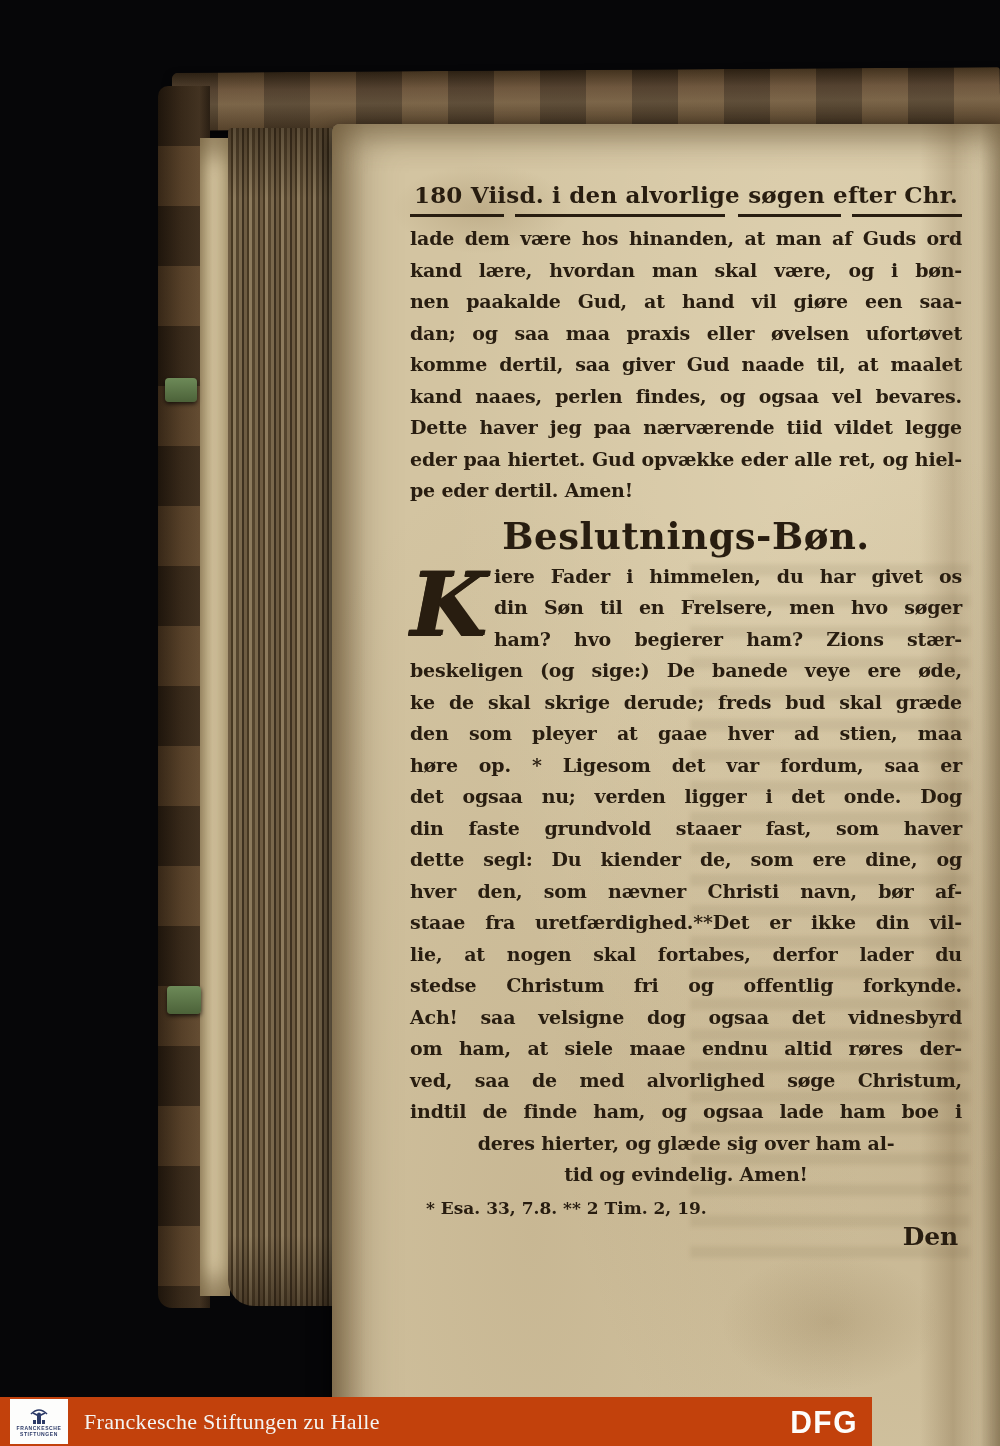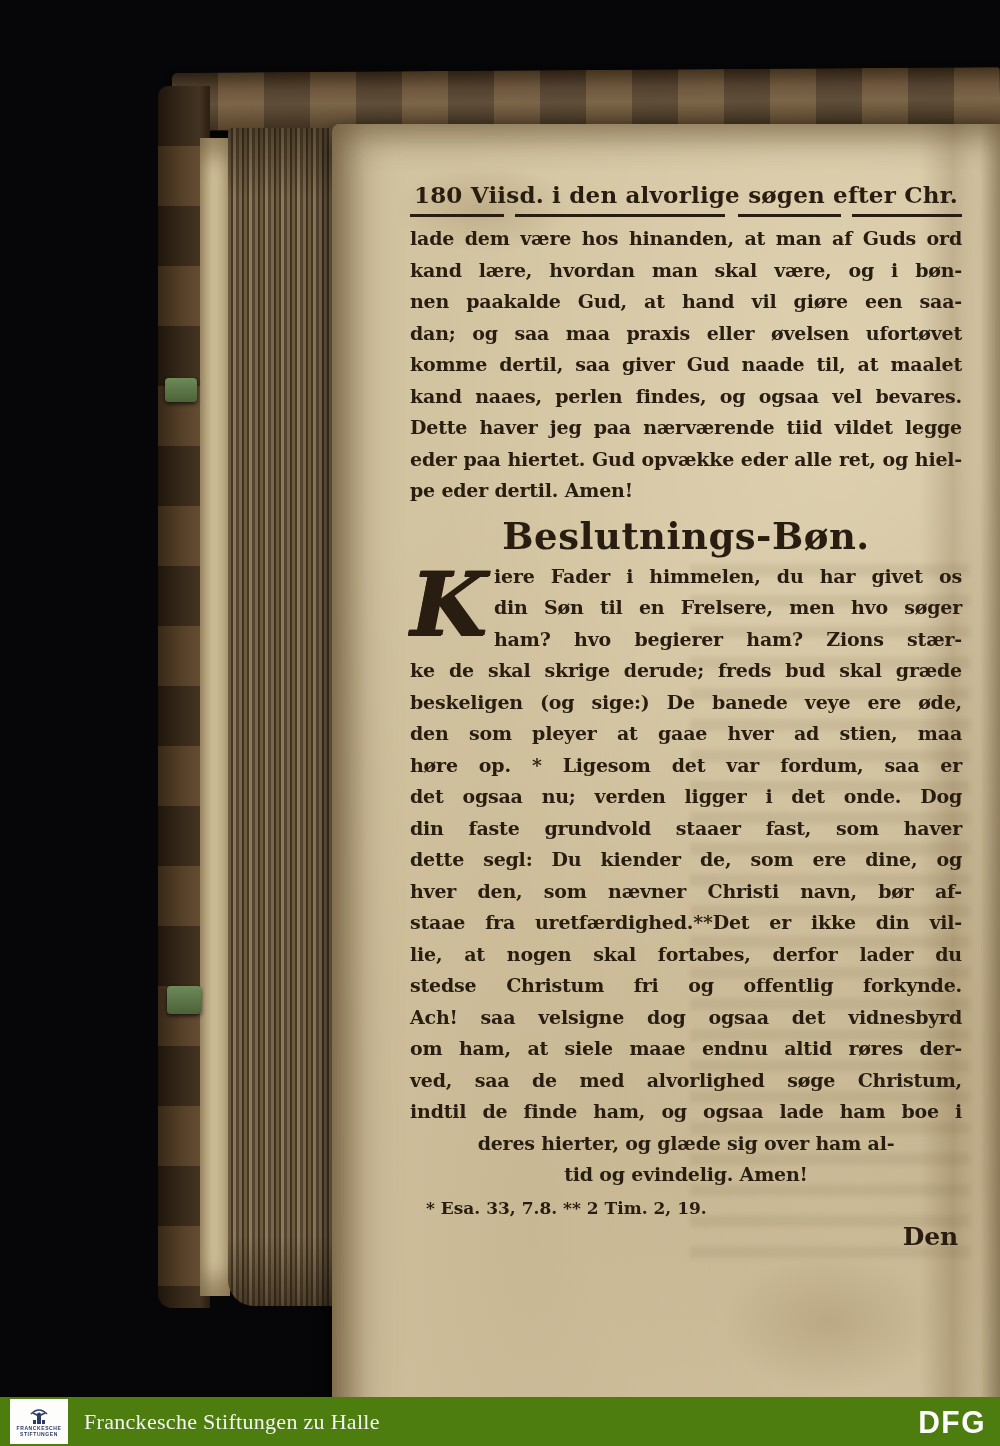--- a/index.html
+++ b/index.html
@@ -105,22 +105,22 @@
   .footnote{
     font-size:17px;line-height:26px;margin-top:4px;padding-left:16px;
     text-align:left;text-align-last:left;letter-spacing:0;
   }
   .catchword{
     text-align:right;text-align-last:right;font-size:25px;padding-right:4px;
   }
 
   
   .footer-bar{
-    position:absolute;left:0;bottom:0;width:1000px;height:49px;
-    background:#4d7c0f;
+    position:absolute;left:0;bottom:0;width:872px;height:49px;
+    background:#c2410c;
   }
   .logo-box{
     position:absolute;left:10px;top:2px;width:58px;height:45px;
     background:#fdfdfc;display:flex;flex-direction:column;align-items:center;justify-content:center;
   }
   .logo-box svg{display:block;}
   .logo-text{
     font-family:"Liberation Sans", sans-serif;font-size:5px;line-height:6px;
     color:#2c3a68;letter-spacing:.6px;text-align:center;font-weight:700;
   }
@@ -165,22 +165,22 @@
       <div class="line left">pe eder dertil.  Amen!</div>
     </div>
 
     <div class="section-heading">Beslutnings-Bøn.</div>
 
     <div class="prayer">
       <span class="dropcap">K</span>
       <div class="line">iere Fader i himmelen, du har givet os</div>
       <div class="line">din Søn til en Frelsere, men hvo søger</div>
       <div class="line">ham?  hvo begierer ham? Zions stær-</div>
+      <div class="line">beskeligen (og sige:) De banede veye ere øde,</div>
       <div class="line">ke de skal skrige derude; freds bud skal græde</div>
-      <div class="line">beskeligen (og sige:) De banede veye ere øde,</div>
       <div class="line">den som pleyer at gaae hver ad stien, maa</div>
       <div class="line">høre op. *   Ligesom det var fordum, saa er</div>
       <div class="line">det ogsaa nu; verden ligger i det onde.  Dog</div>
       <div class="line">din faste grundvold staaer fast, som haver</div>
       <div class="line">dette segl:  Du kiender de, som ere dine,  og</div>
       <div class="line">hver den, som nævner Christi navn,  bør af-</div>
       <div class="line">staae fra uretfærdighed.**Det er ikke din vil-</div>
       <div class="line">lie,  at nogen skal fortabes,  derfor lader du</div>
       <div class="line">stedse Christum fri og offentlig forkynde.</div>
       <div class="line">Ach! saa velsigne dog ogsaa det vidnesbyrd</div>

